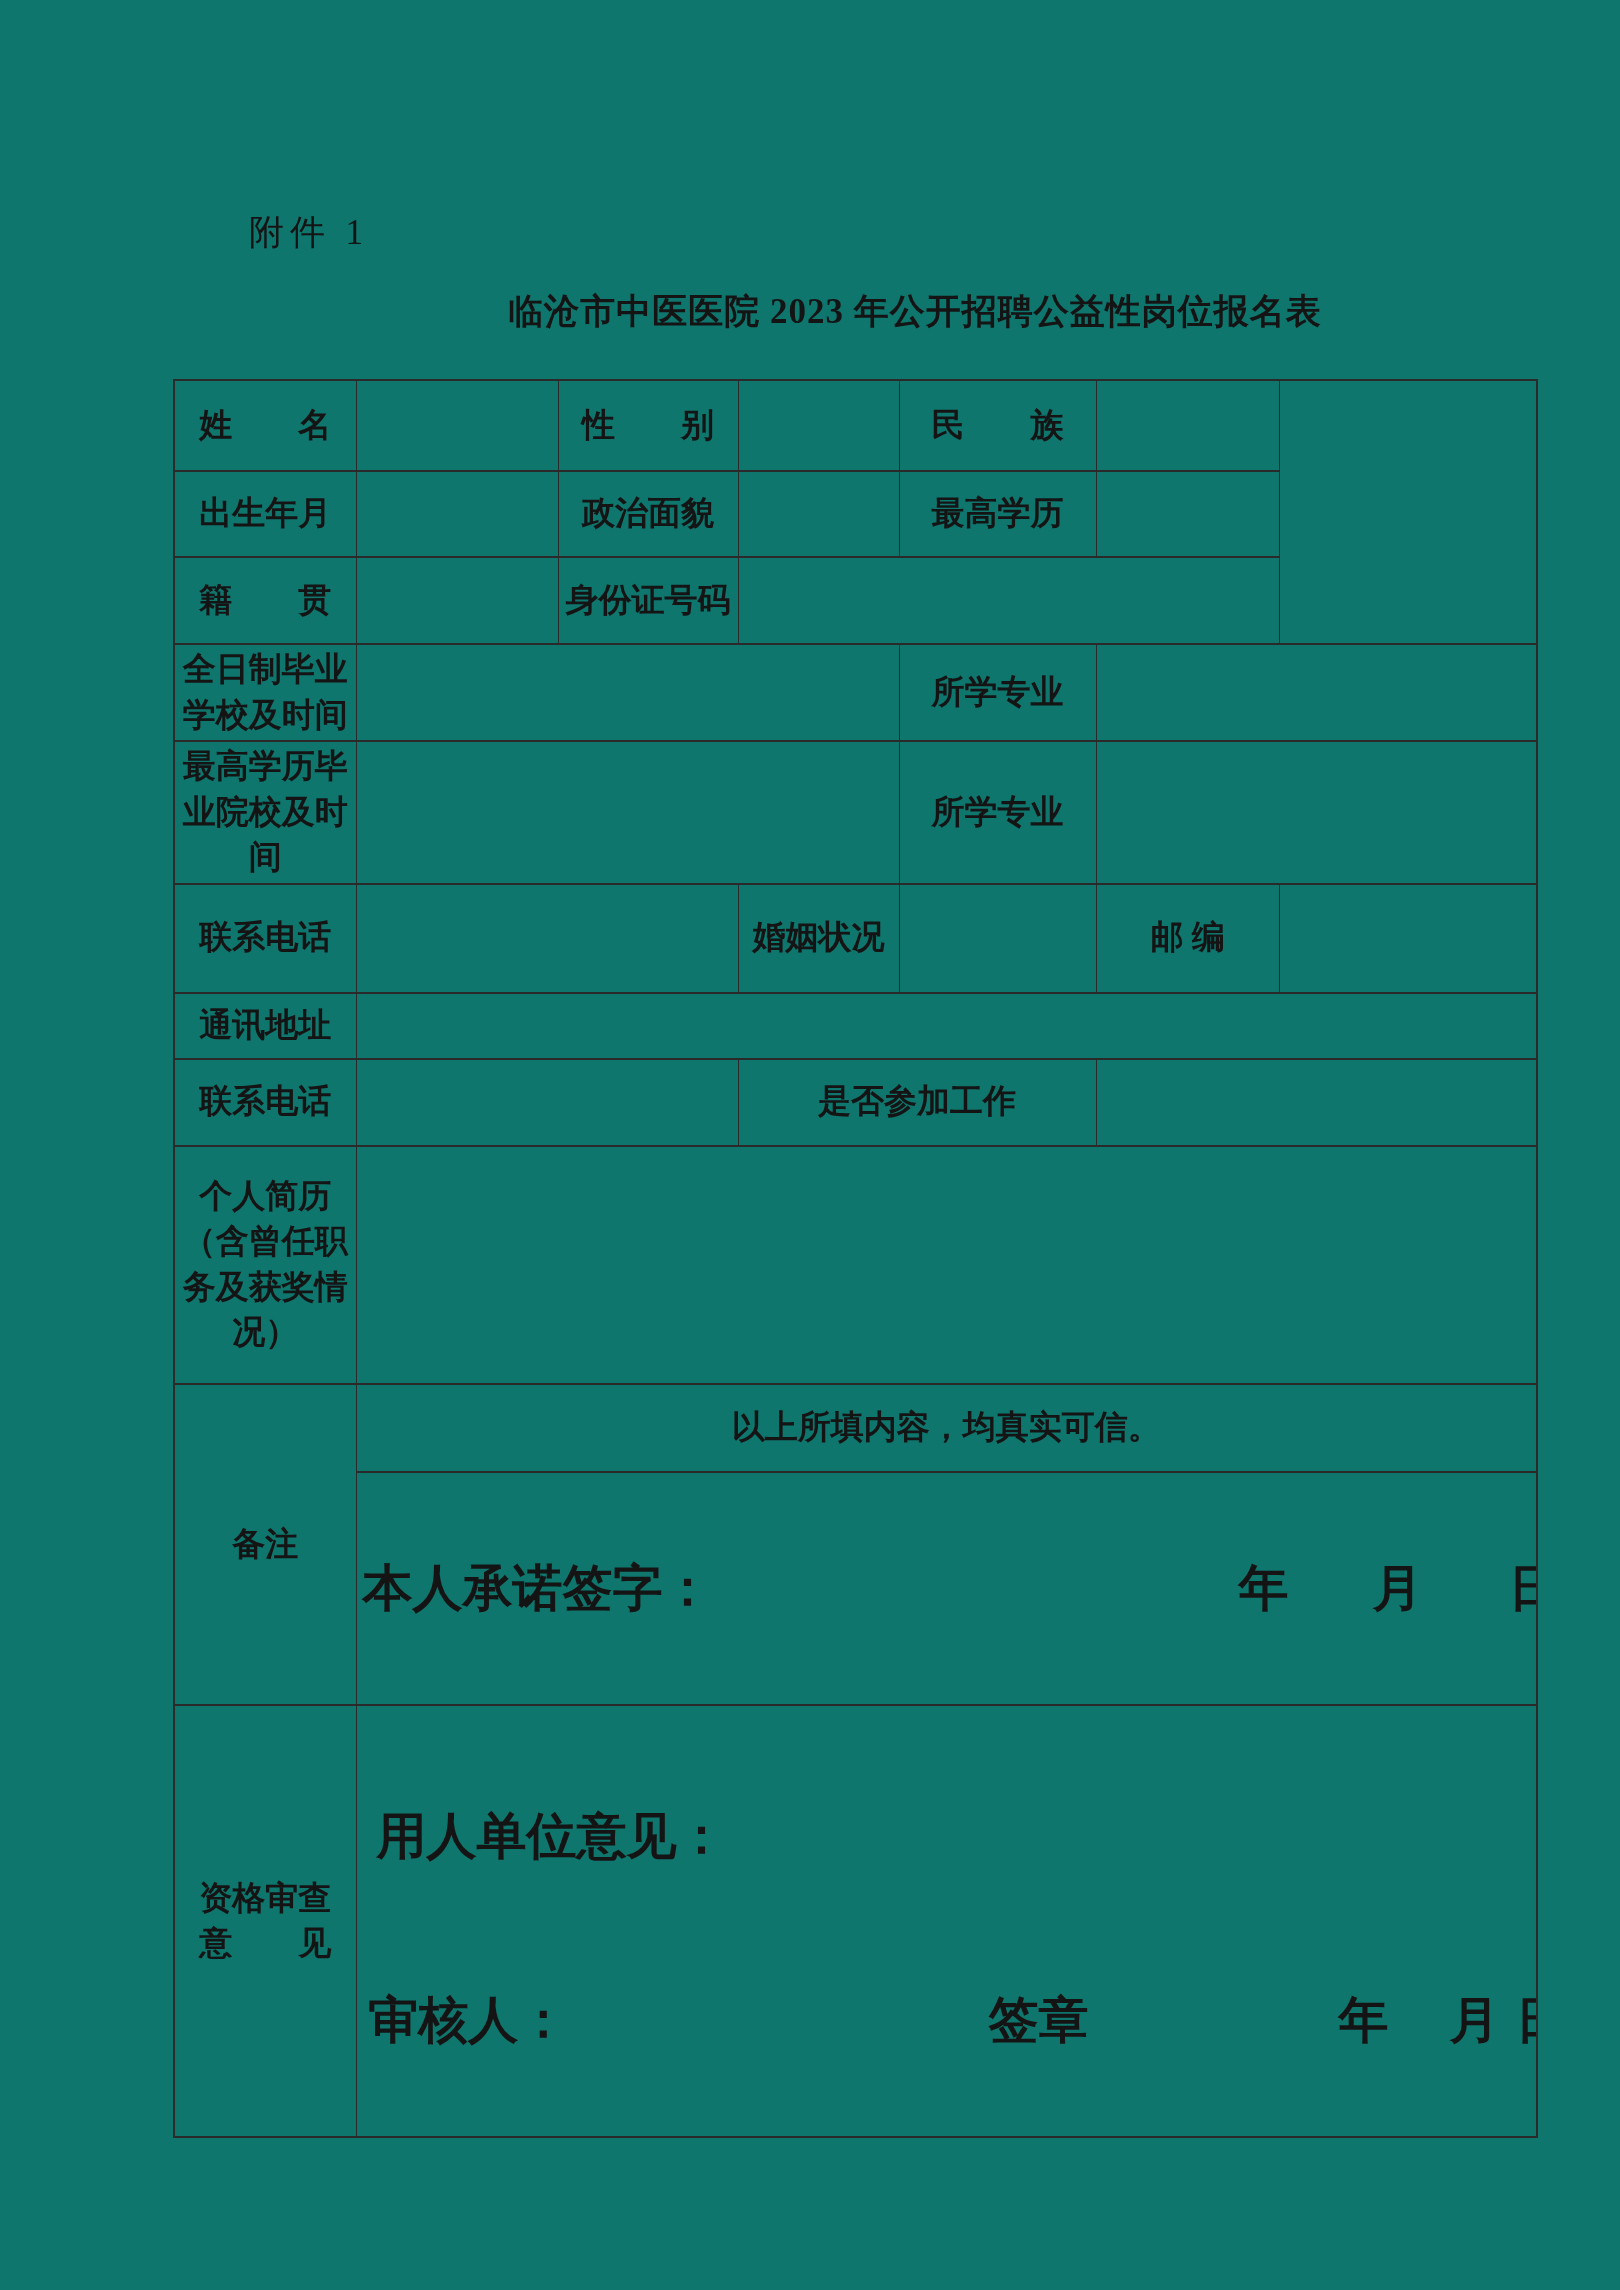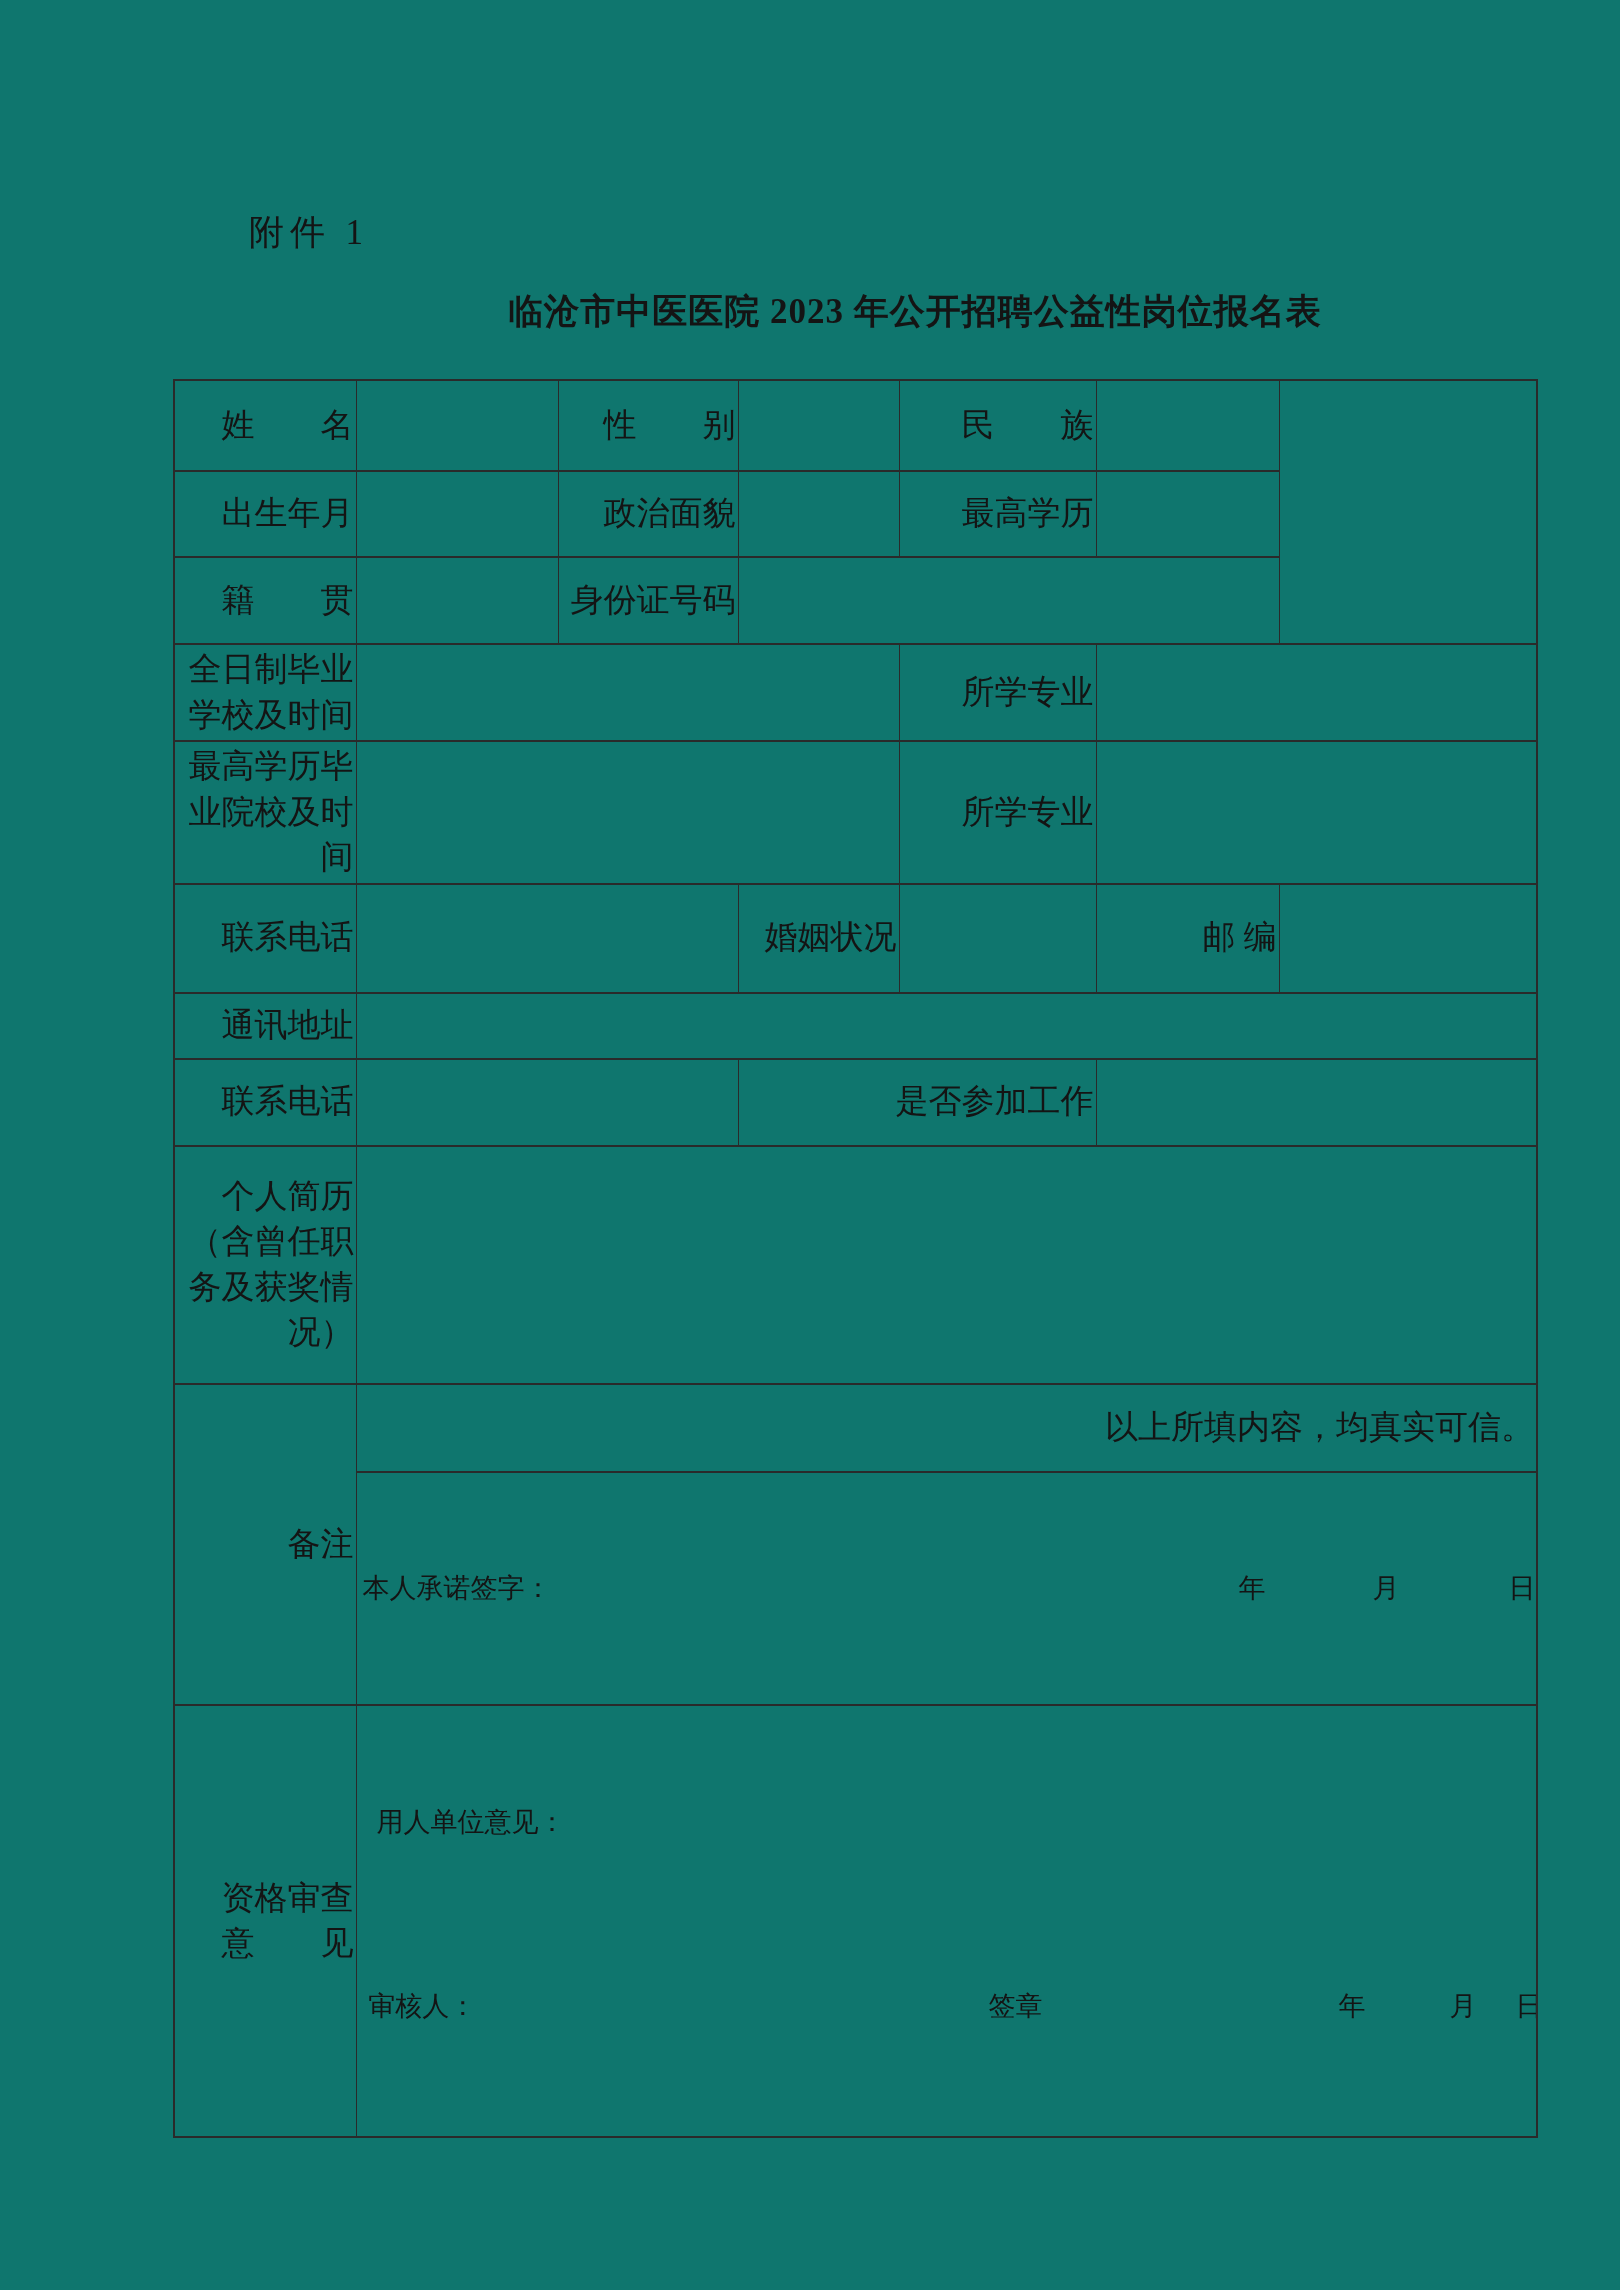--- a/index.html
+++ b/index.html
@@ -23,30 +23,31 @@
   table.form{
     position:absolute;left:173px;top:379px;
     width:1363px;
     border-collapse:collapse;table-layout:fixed;
     border:2px solid #2a2a2a;
   }
   table.form td{
     border:1px solid #2a2a2a;
     border-top-width:2px;border-bottom-width:2px;
     vertical-align:middle;
-    text-align:right;
+    text-align:center;
     font-size:33px;
     line-height:1.38;
     padding:2px;
     white-space:pre-line;
     overflow:hidden;
+    font-weight:bold;
   }
   td.tall-lines{line-height:2.55;}
   td.rel{position:relative;padding:0;}
-  .abs{position:absolute;white-space:nowrap;font-size:27px;line-height:1.2;}
+  .abs{position:absolute;white-space:nowrap;font-size:50px;line-height:1.2;}
   .vcenter{top:50%;transform:translateY(-50%);}
   .sig-prompt{left:5.9px;}
   .sig-year{left:882px;}
   .sig-month{left:1016px;}
   .sig-day{left:1152px;}
   .employer-opinion{left:20px;top:100px;}
   .reviewer{left:11.8px;top:284px;}
   .seal{left:632px;top:284px;}
   .rev-year{left:982px;top:284px;}
   .rev-month{left:1093px;top:284px;}

